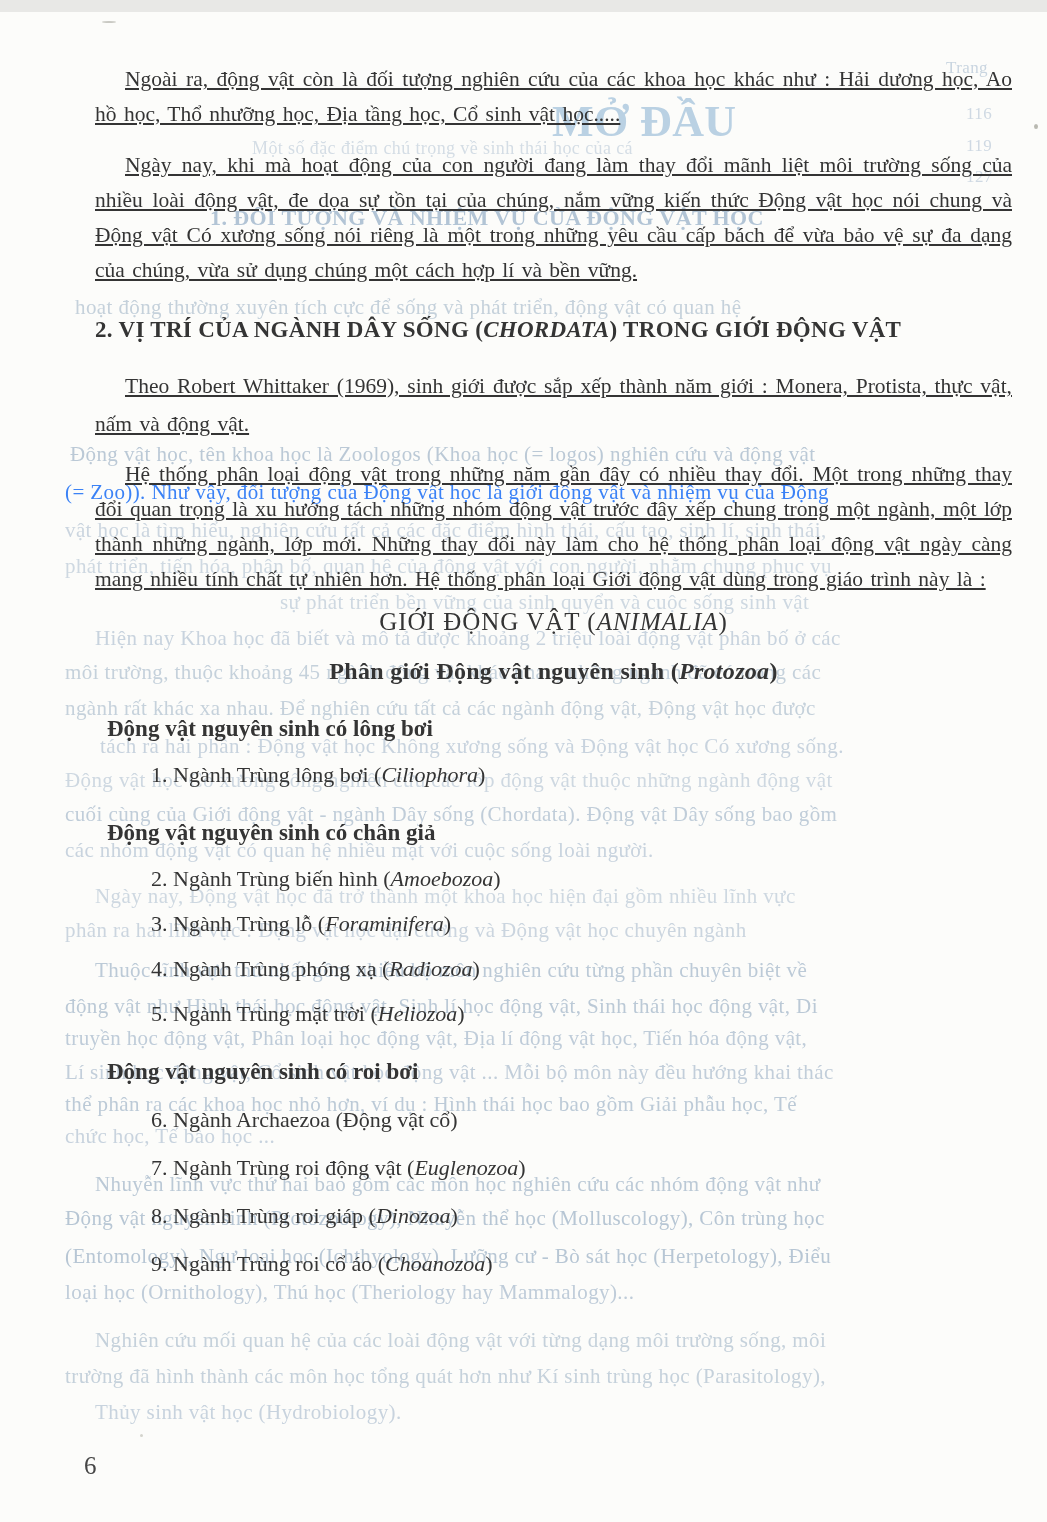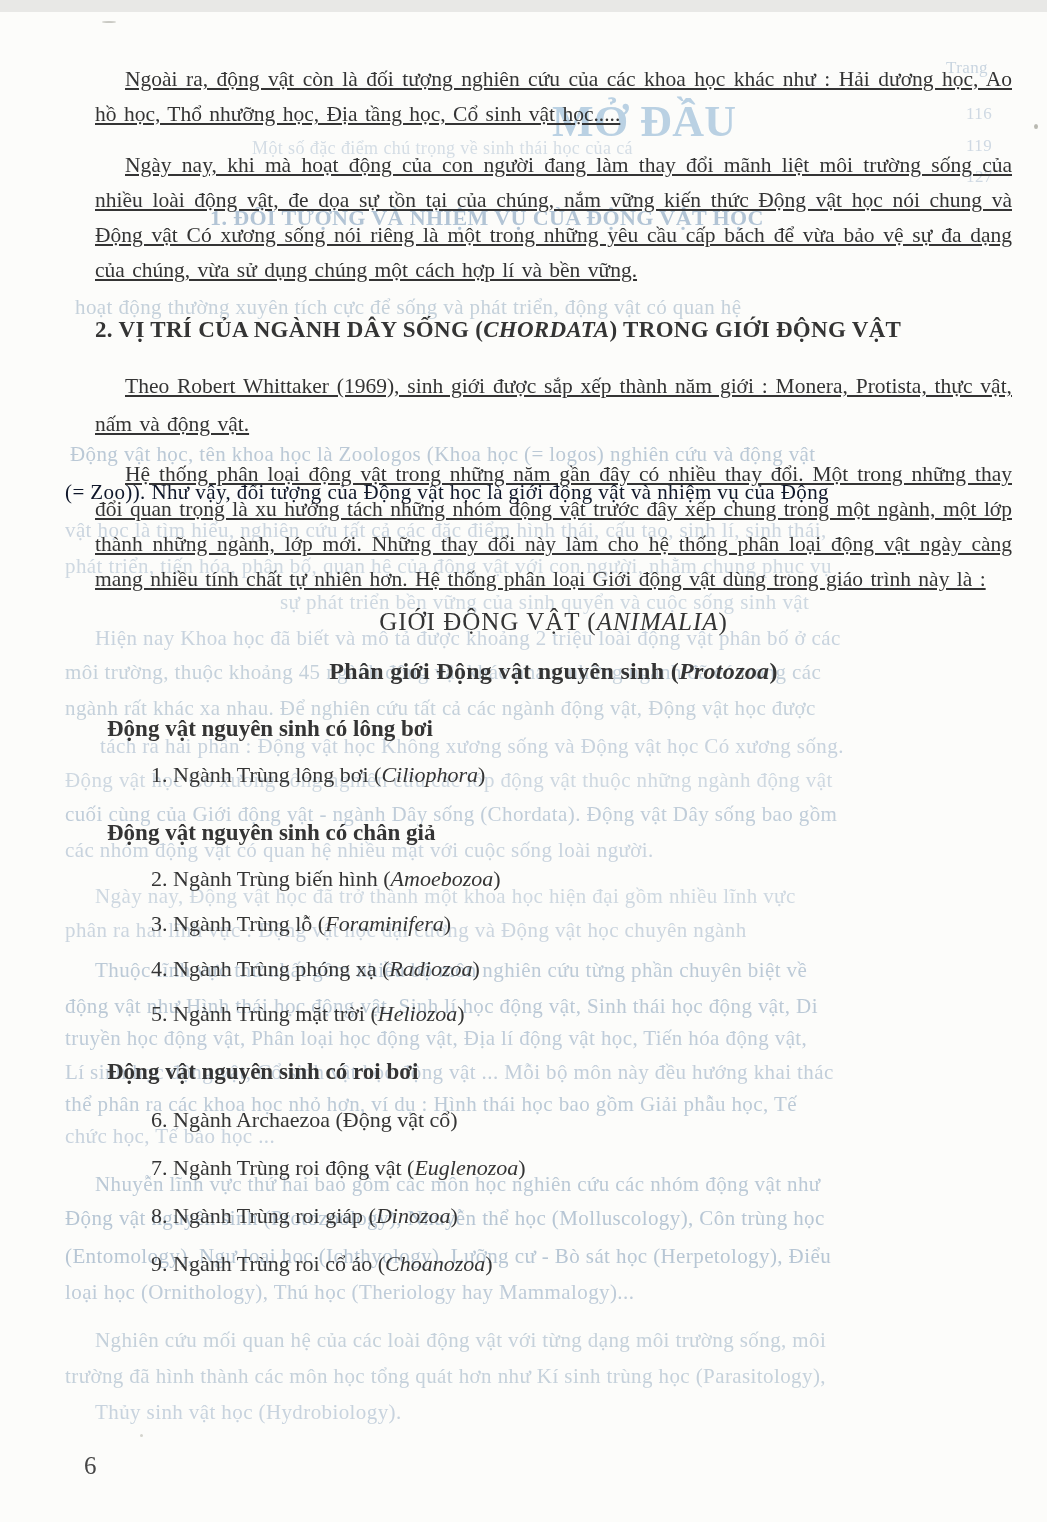--- a/index.html
+++ b/index.html
@@ -76,21 +76,21 @@
   <div class="bleed-layer">
       <span class="bleed" style="left: 946px; top: 46px; font-size: 17px; color: rgb(201, 213, 224);">Trang</span>
       <span class="bleed" style="left: 966px; top: 92px; font-size: 17px; color: rgb(207, 217, 227);">116</span>
       <span class="bleed" style="left: 966px; top: 124px; font-size: 17px; color: rgb(207, 217, 227);">119</span>
       <span class="bleed" style="left: 966px; top: 155px; font-size: 17px; color: rgb(207, 217, 227);">127</span>
       <span class="bleed" style="left: 552px; top: 84px; font-size: 44px; color: rgb(186, 209, 227); font-weight: bold;">MỞ ĐẦU</span>
       <span class="bleed" style="left: 252px; top: 126px; font-size: 18px; color: rgb(212, 221, 229);">Một số đặc điểm chú trọng về sinh thái học của cá</span>
       <span class="bleed" style="left: 210px; top: 193px; font-size: 22px; color: rgb(178, 196, 213); font-weight: bold;">1. ĐỐI TƯỢNG VÀ NHIỆM VỤ CỦA ĐỘNG VẬT HỌC</span>
       <span class="bleed" style="left: 75px; top: 283px; font-size: 21px; color: rgb(197, 209, 219);">hoạt động thường xuyên tích cực để sống và phát triển, động vật có quan hệ</span>
       <span class="bleed" style="left: 70px; top: 430px; font-size: 21px; color: rgb(187, 201, 214);">Động vật học, tên khoa học là Zoologos (Khoa học (= logos) nghiên cứu và động vật</span>
-      <span class="bleed" style="left: 65px; top: 468px; font-size: 21px; color: #0f172a;">(= Zoo)). Như vậy, đối tượng của Động vật học là giới động vật và nhiệm vụ của Động</span>
+      <span class="bleed" style="left: 65px; top: 468px; font-size: 21px; color: #3b82f6;">(= Zoo)). Như vậy, đối tượng của Động vật học là giới động vật và nhiệm vụ của Động</span>
       <span class="bleed" style="left: 65px; top: 506px; font-size: 21px; color: rgb(203, 213, 223);">vật học là tìm hiểu, nghiên cứu tất cả các đặc điểm hình thái, cấu tạo, sinh lí, sinh thái,</span>
       <span class="bleed" style="left: 65px; top: 542px; font-size: 21px; color: rgb(206, 216, 225);">phát triển, tiến hóa, phân bố, quan hệ của động vật với con người, nhằm chung phục vụ</span>
       <span class="bleed" style="left: 280px; top: 578px; font-size: 21px; color: rgb(206, 216, 225);">sự phát triển bền vững của sinh quyển và cuộc sống sinh vật</span>
       <span class="bleed" style="left: 95px; top: 614px; font-size: 21px; color: rgb(200, 211, 222);">Hiện nay Khoa học đã biết và mô tả được khoảng 2 triệu loài động vật phân bố ở các</span>
       <span class="bleed" style="left: 65px; top: 648px; font-size: 21px; color: rgb(197, 209, 219);">môi trường, thuộc khoảng 45 ngành động vật khác nhau, những ngành đã có trong các</span>
       <span class="bleed" style="left: 65px; top: 684px; font-size: 21px; color: rgb(197, 209, 219);">ngành rất khác xa nhau. Để nghiên cứu tất cả các ngành động vật, Động vật học được</span>
       <span class="bleed" style="left: 100px; top: 722px; font-size: 21px; color: rgb(200, 211, 222);">tách ra hai phần : Động vật học Không xương sống và Động vật học Có xương sống.</span>
       <span class="bleed" style="left: 65px; top: 756px; font-size: 21px; color: rgb(206, 216, 225);">Động vật học Có xương sống nghiên cứu các lớp động vật thuộc những ngành động vật</span>
       <span class="bleed" style="left: 65px; top: 790px; font-size: 21px; color: rgb(192, 205, 217);">cuối cùng của Giới động vật - ngành Dây sống (Chordata). Động vật Dây sống bao gồm</span>
       <span class="bleed" style="left: 65px; top: 826px; font-size: 21px; color: rgb(200, 211, 222);">các nhóm động vật có quan hệ nhiều mặt với cuộc sống loài người.</span>

